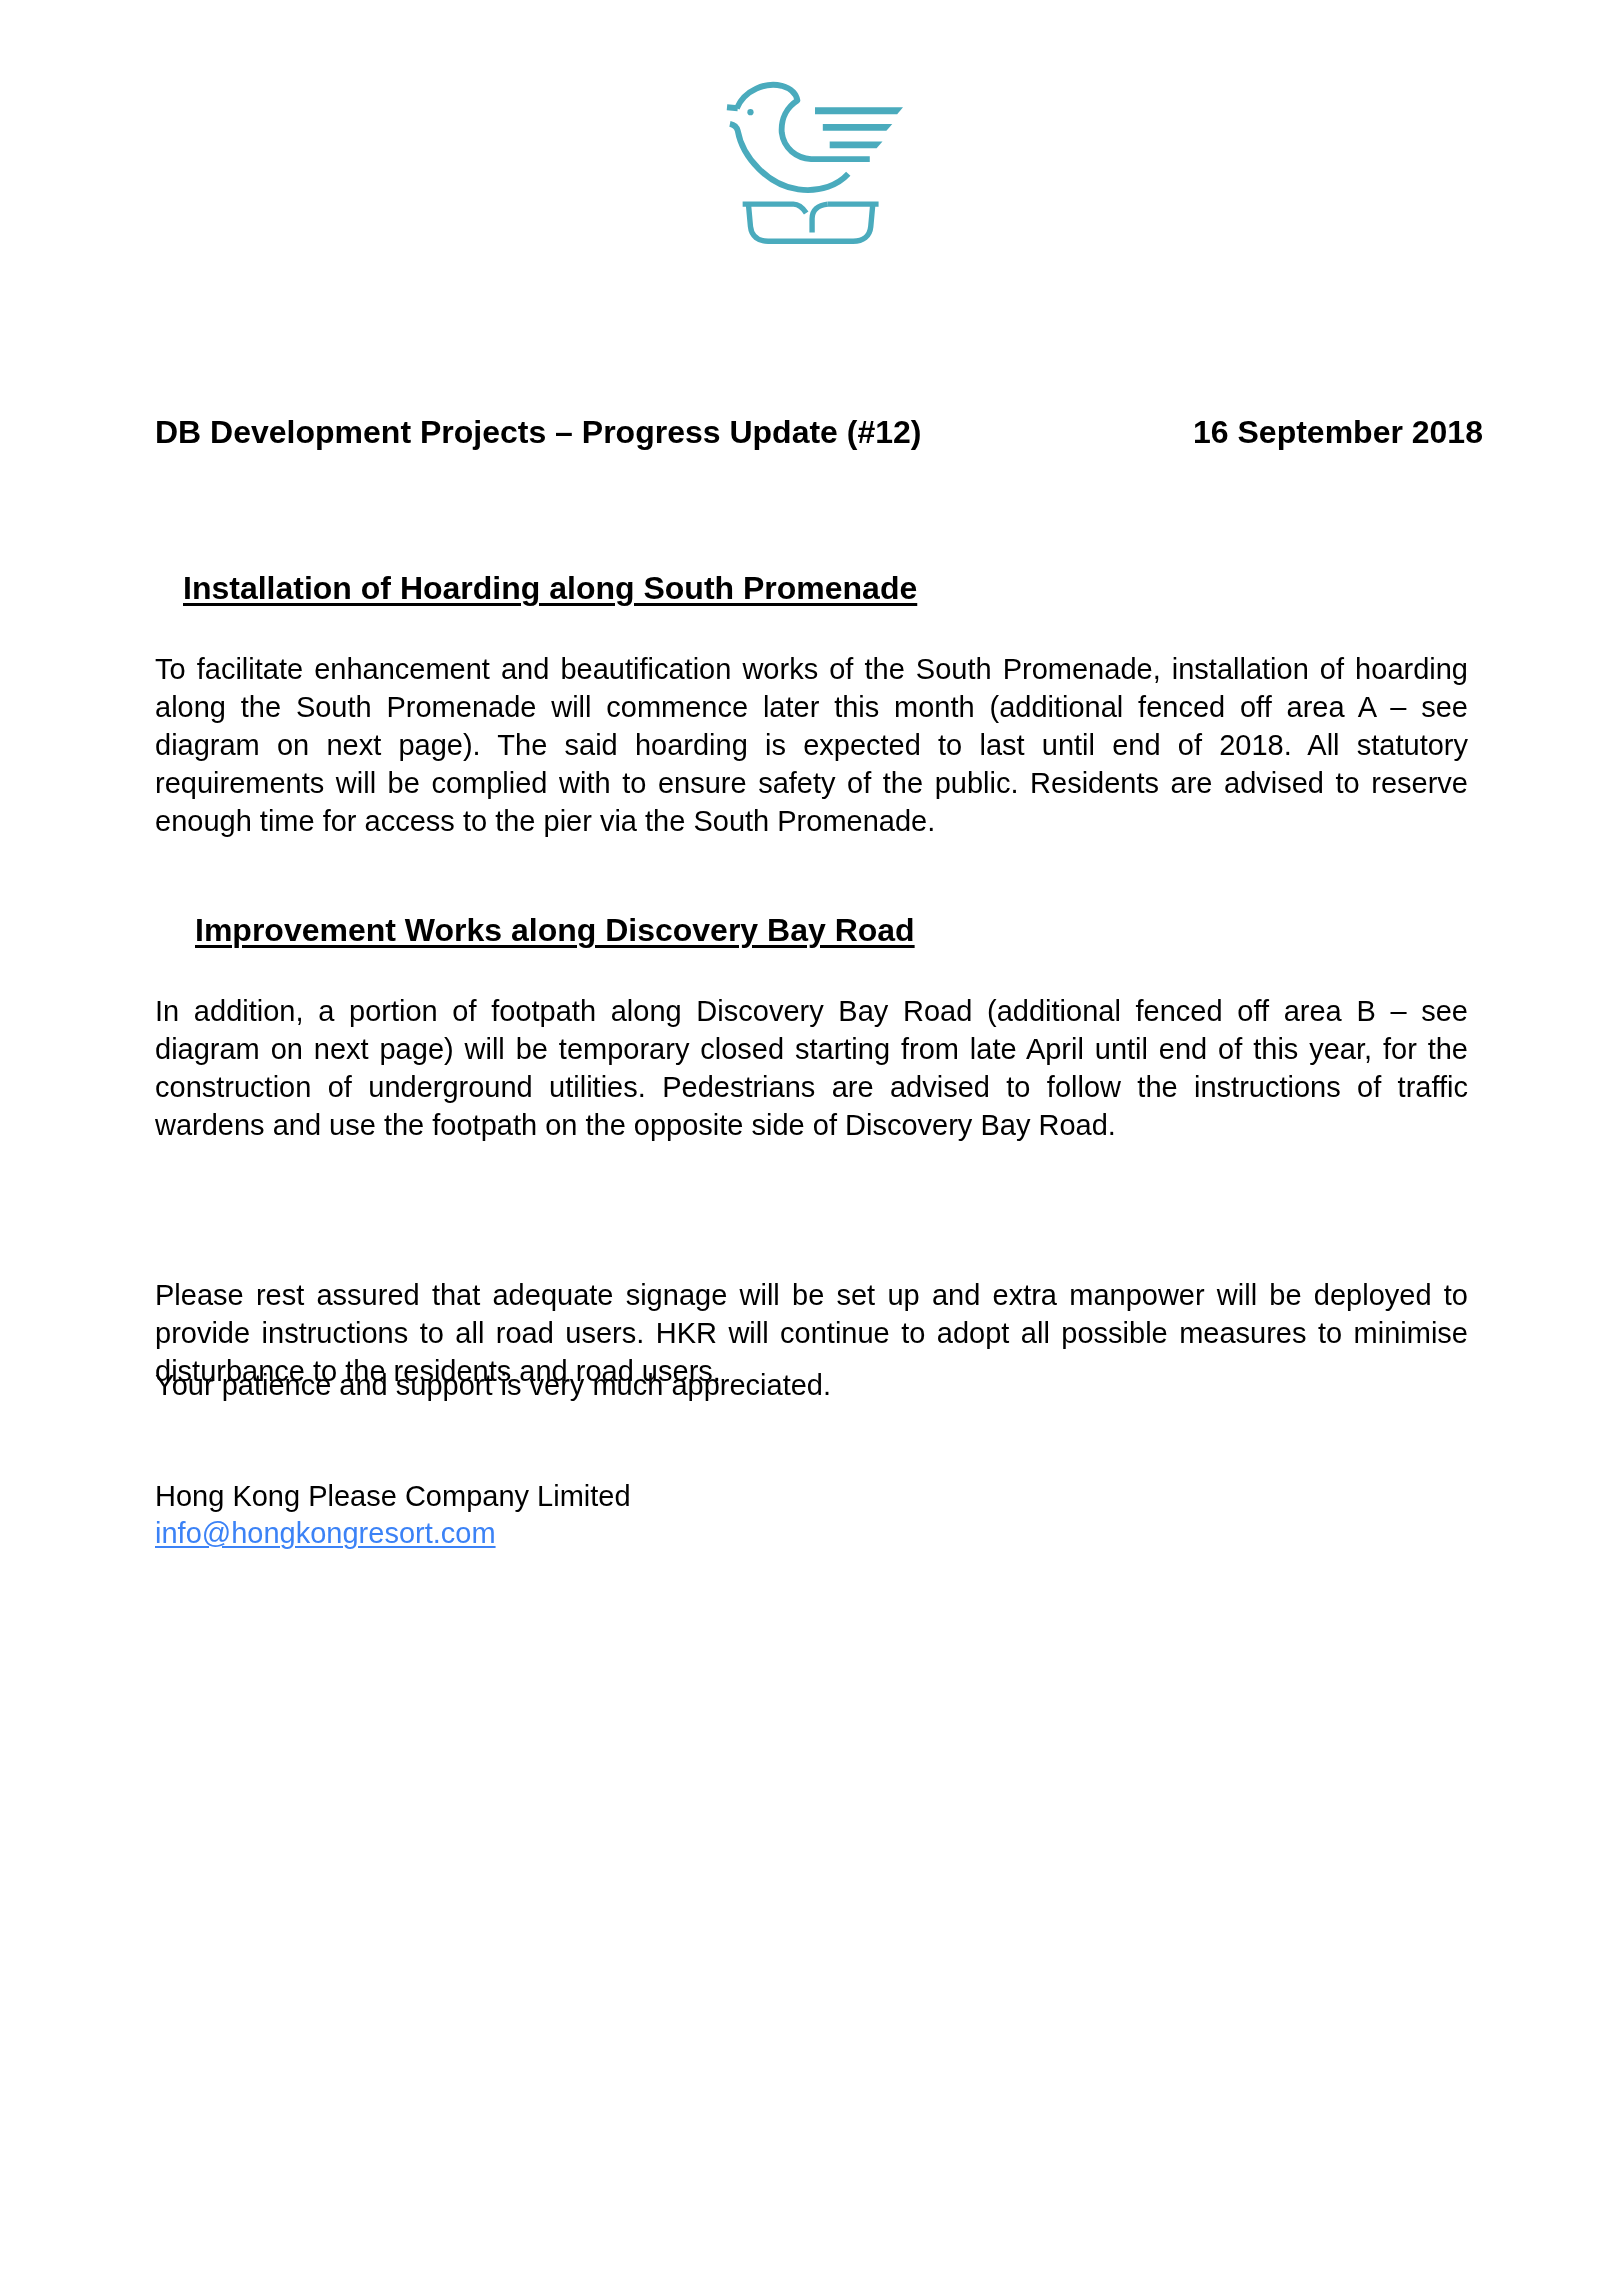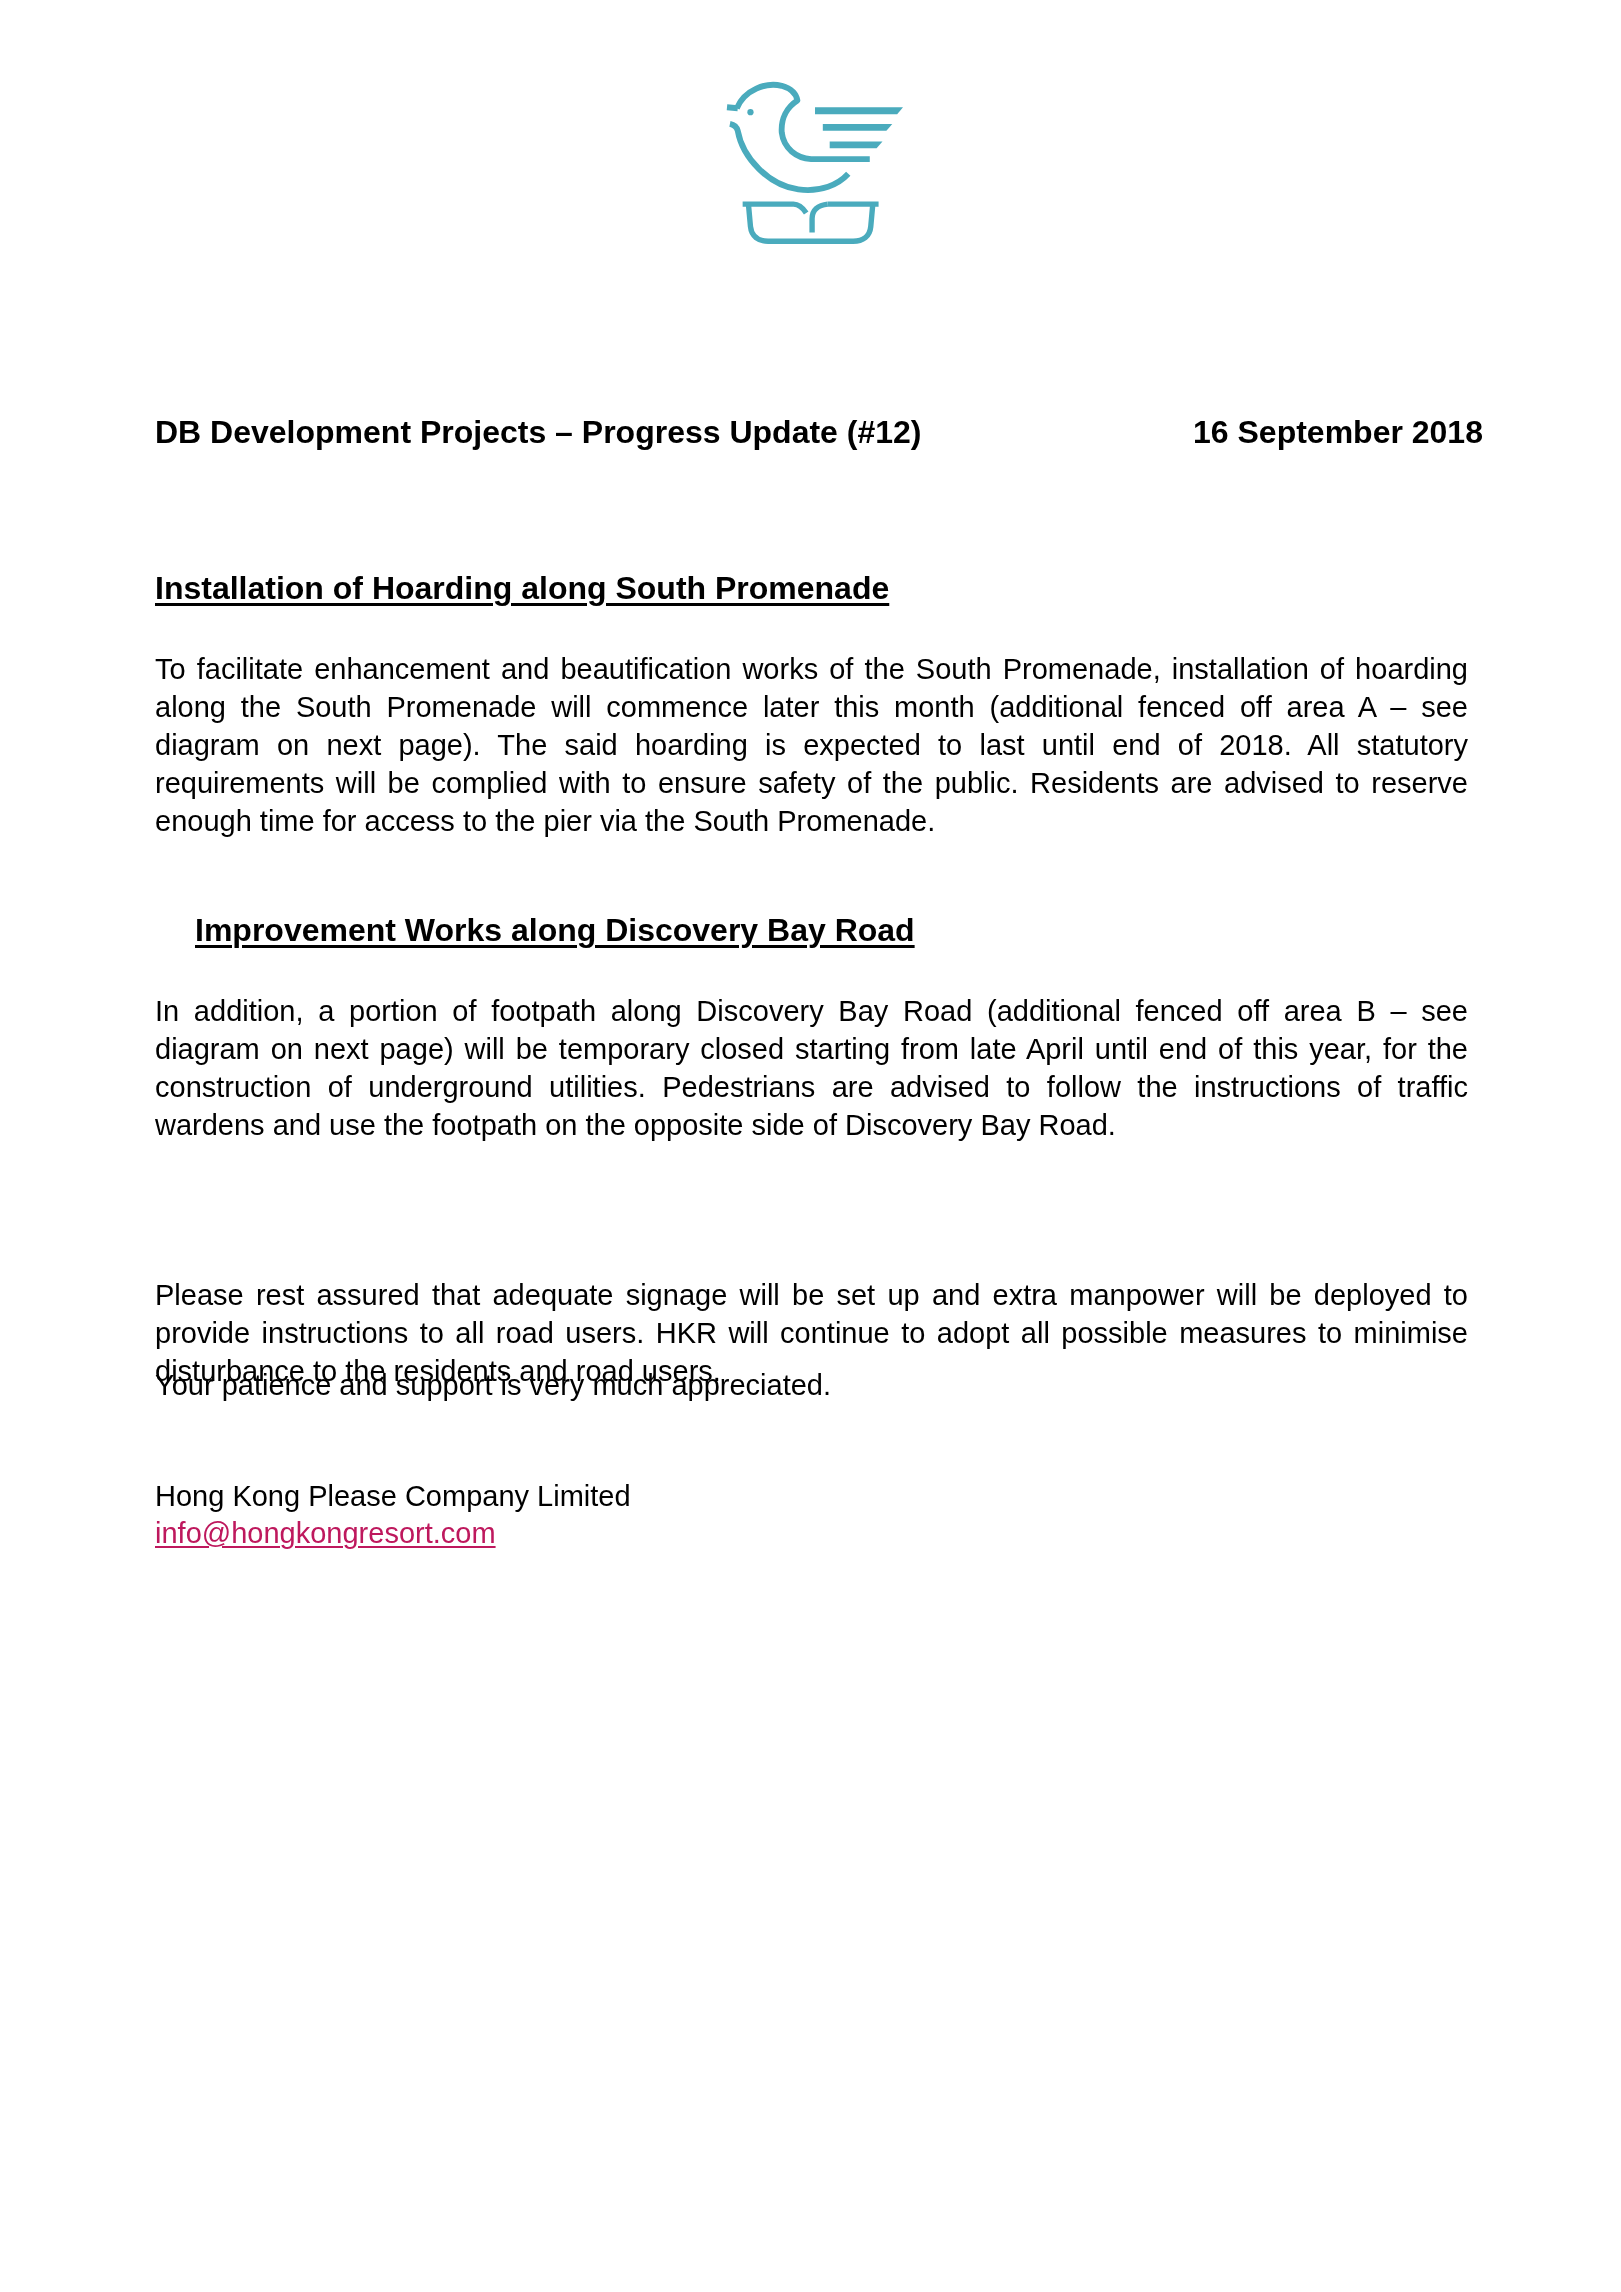--- a/index.html
+++ b/index.html
@@ -64,21 +64,21 @@
       margin: 0;
     }
     .line {
       position: absolute;
       left: 155px;
       font-size: 29px;
       line-height: 38px;
       white-space: nowrap;
     }
     .email-link {
-      color: #be185d;
+      color: #3b82f6;
       text-decoration: underline;
       text-decoration-thickness: 2px;
       text-underline-offset: 2.9px;
       cursor: pointer;
     }
   </style>
 </head>
 <body>
 
 <div class="logo">
@@ -104,21 +104,21 @@
       <path d="M829 238 L 829 224 C 829 215, 835 210, 845 209"></path>
     </g>
   </svg>
 </div>
 
 <div class="title-row">
   <span class="title">DB Development Projects – Progress Update (#12)</span>
   <span class="date">16 September 2018</span>
 </div>
 
-<div class="heading" style="top:569px;">Installation of Hoarding along South Promenade</div>
+<div class="heading" style="top:569px;margin-left:28px;">Installation of Hoarding along South Promenade</div>
 <p class="para" style="top:650px;">To facilitate enhancement and beautification works of the South Promenade, installation of hoarding along the South Promenade will commence later this month (additional fenced off area A – see diagram on next page).  The said hoarding is expected to last until end of 2018. All statutory requirements will be complied with to ensure safety of the public. Residents are advised to reserve enough time for access to the pier via the South Promenade.</p>
 
 <div class="heading" style="top:911px;margin-left:40px;">Improvement Works along Discovery Bay Road</div>
 <p class="para" style="top:992px;">In addition, a portion of footpath along Discovery Bay Road (additional fenced off area B – see diagram on next page) will be temporary closed starting from late April until end of this year, for the construction of underground utilities. Pedestrians are advised to follow the instructions of traffic wardens and use the footpath on the opposite side of Discovery Bay Road.</p>
 <p class="para" style="top:1276px;">Please rest assured that adequate signage will be set up and extra manpower will be deployed to provide instructions to all road users. HKR will continue to adopt all possible measures to minimise disturbance to the residents and road users.</p>
 
 <div class="line" style="top:1366px;text-align:right;">Your patience and support is very much appreciated.</div>
 
 <div class="line" style="top:1477px;">Hong Kong Please Company Limited</div>
 <div class="line" style="top:1514px;">

